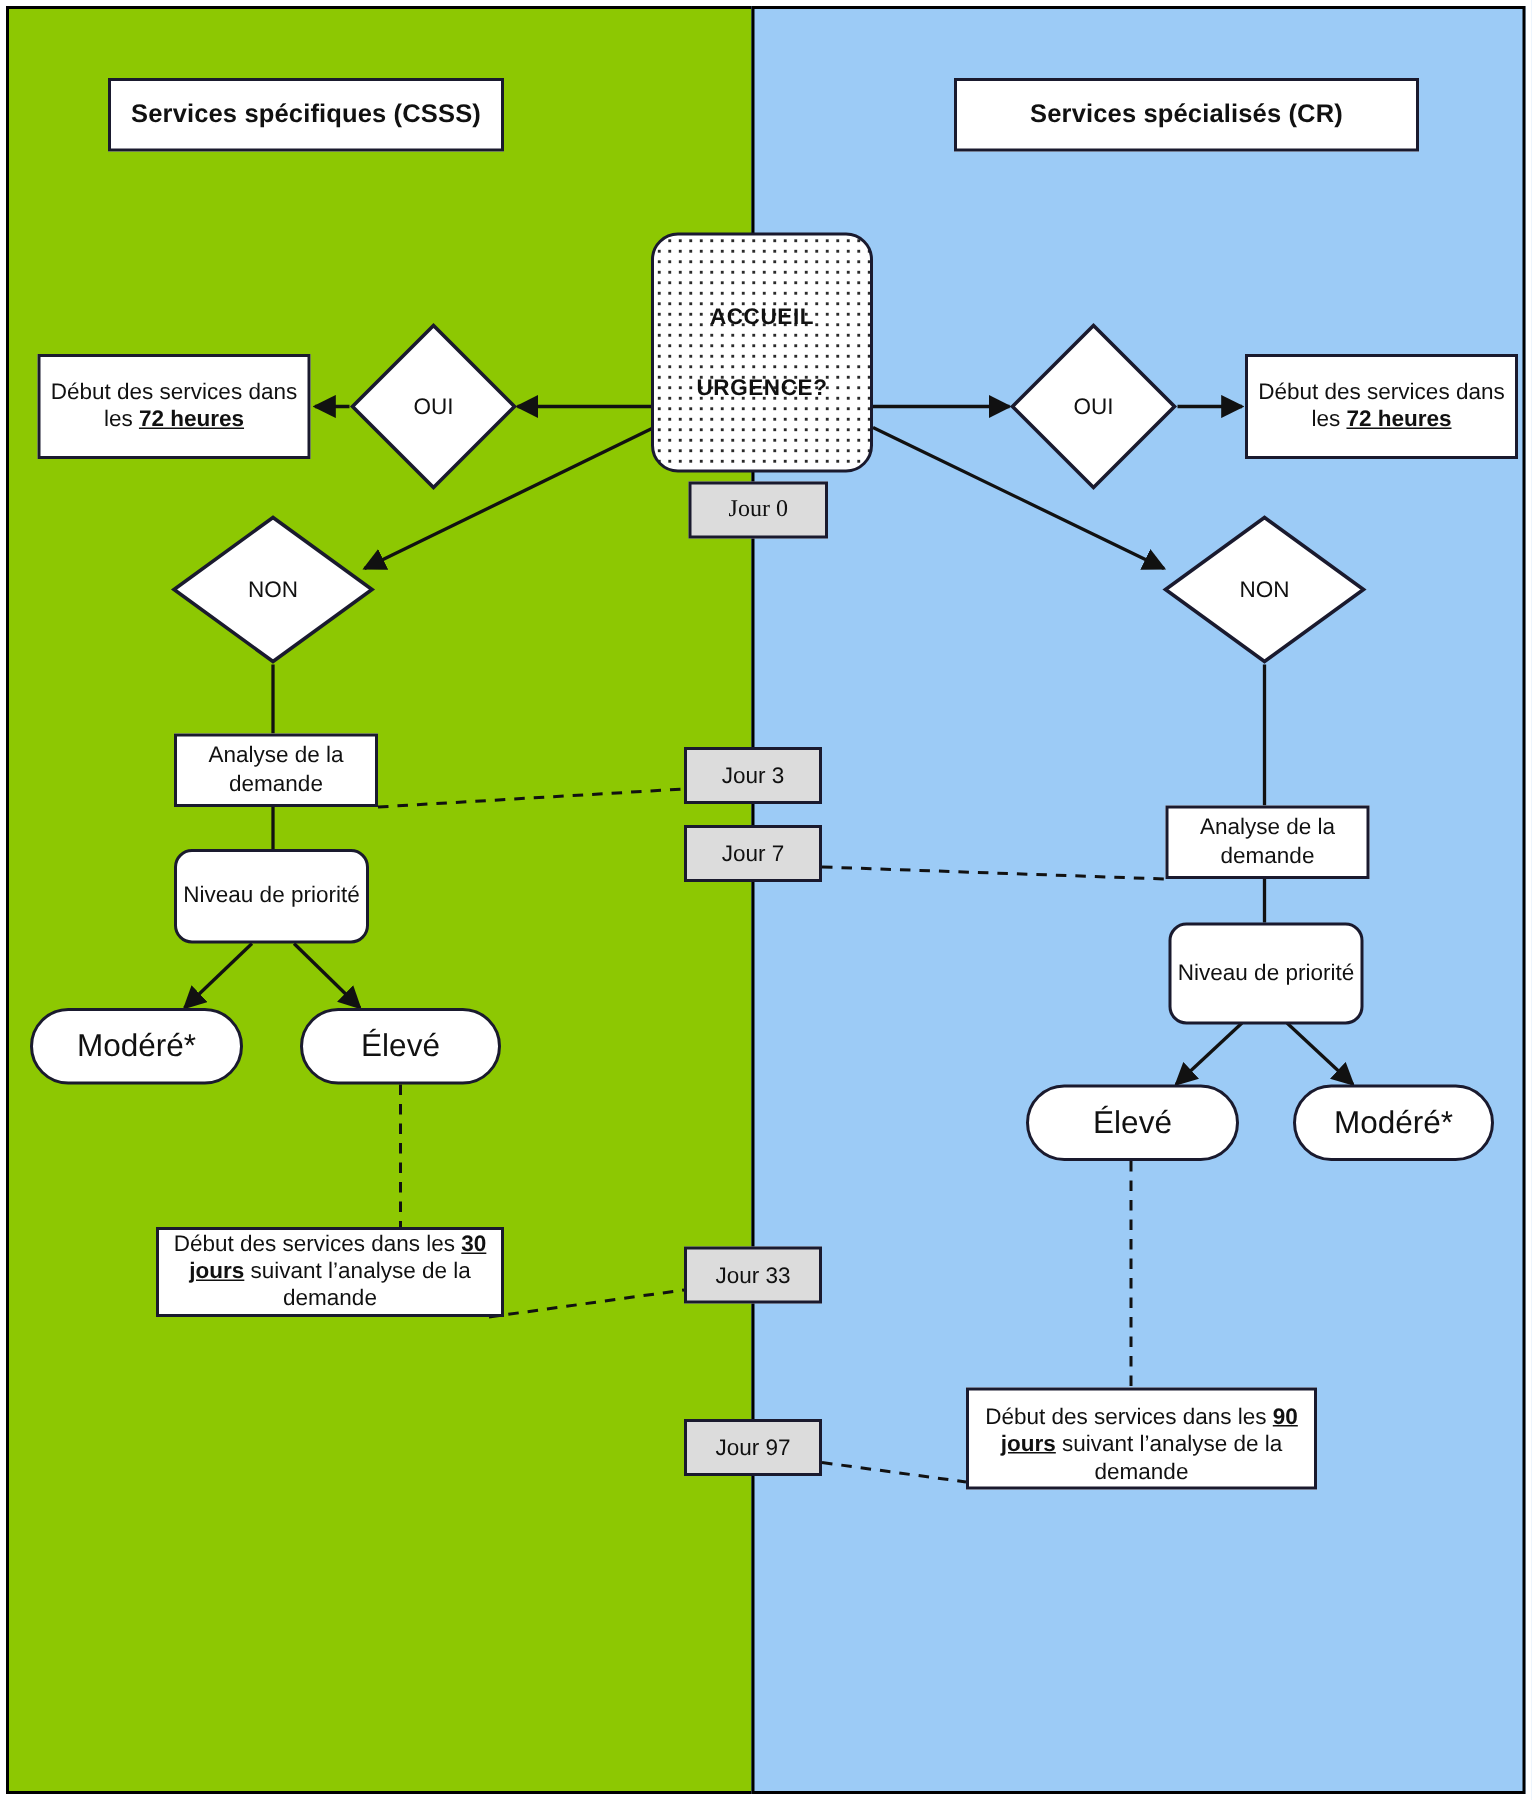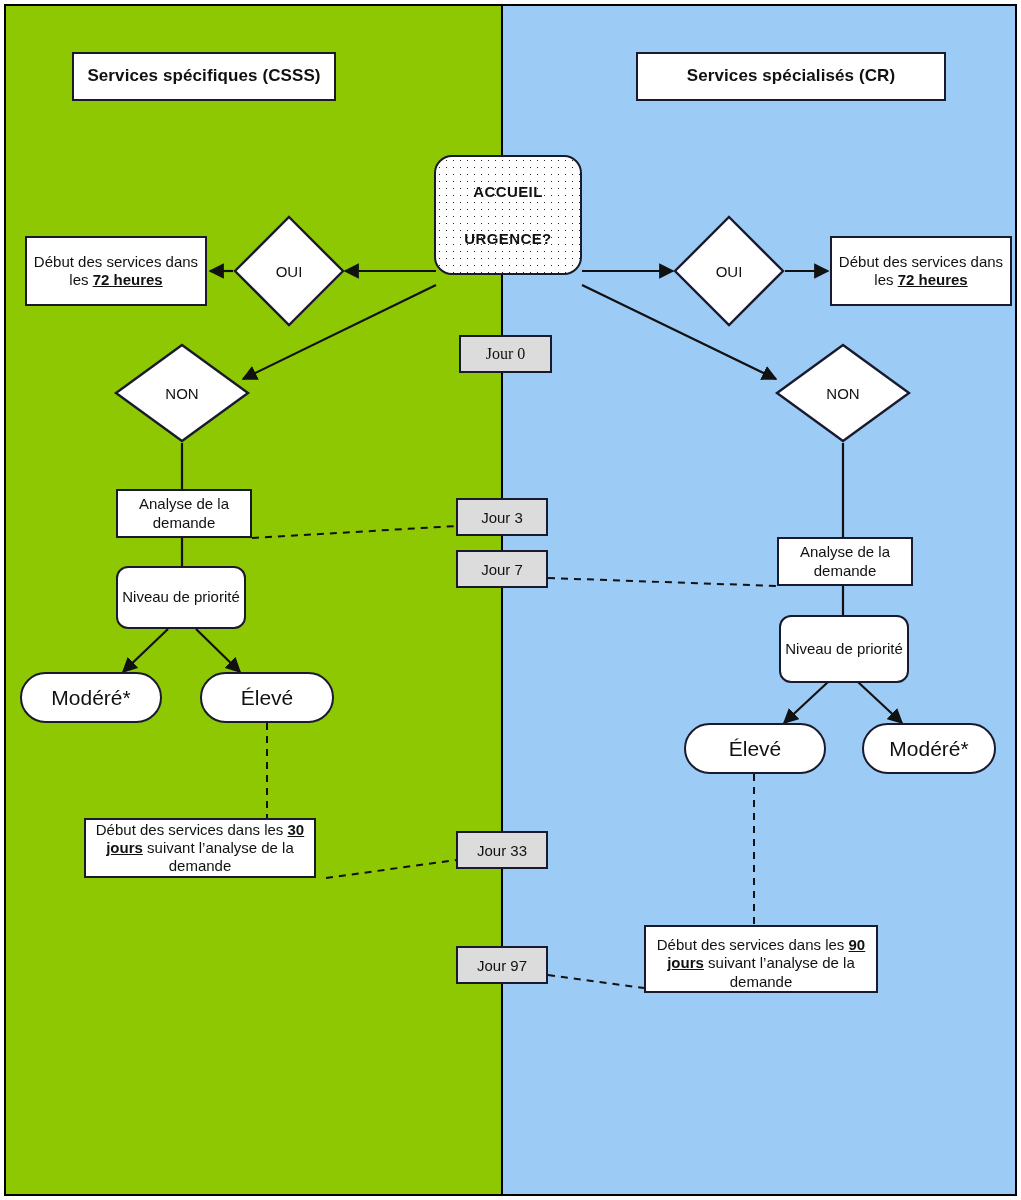--- a/index.html
+++ b/index.html
@@ -164,21 +164,21 @@
       <line x1="754" y1="774" x2="754" y2="925"></line>
 
       <line x1="548" y1="975" x2="644" y2="988"></line>
     </g>
   </svg>
 
   <div class="node header-box" style="left:72px; top:52px; width:264px; height:49px;">Services spécifiques (CSSS)</div>
 
   <div class="node header-box" style="left:636px; top:52px; width:310px; height:49px;">Services spécialisés (CR)</div>
 
-  <div class="accueil" style="left:434px; top:155px; width:148px; height:120px;">
+  <div class="accueil" style="left:434px; top:155px; width:148px; height:160px;">
     <span>ACCUEIL</span>
     <span>URGENCE?</span>
   </div>
 
   <div class="diamond-wrap" style="left:233px; top:215px; width:112px; height:112px;">
     <svg width="112" height="112" viewBox="0 0 112 112">
       <polygon points="56,2 110,56 56,110 2,56" fill="#ffffff" stroke="#1a1a2e" stroke-width="2.4"></polygon>
     </svg>
     <span class="diamond-label">OUI</span>
   </div>
@@ -197,21 +197,21 @@
   </div>
 
   <div class="node rect-box" style="left:116px; top:489px; width:136px; height:49px;">Analyse de la demande</div>
 
   <div class="node round-box" style="left:116px; top:566px; width:130px; height:63px;">Niveau de priorité</div>
 
   <div class="node pill" style="left:20px; top:672px; width:142px; height:51px;">Modéré*</div>
 
   <div class="node pill" style="left:200px; top:672px; width:134px; height:51px;">Élevé</div>
 
-  <div class="node rect-box" style="left:84px; top:818px; width:232px; height:60px; padding:0 8px;">
+  <div class="node rect-box" style="left:104px; top:818px; width:232px; height:60px; padding:0 8px;">
     <span>
       <span>Début des services dans les </span><b>30 jours</b><span> suivant l’analyse de la demande</span>
     </span>
   </div>
 
   <div class="diamond-wrap" style="left:673px; top:215px; width:112px; height:112px;">
     <svg width="112" height="112" viewBox="0 0 112 112">
       <polygon points="56,2 110,56 56,110 2,56" fill="#ffffff" stroke="#1a1a2e" stroke-width="2.4"></polygon>
     </svg>
     <span class="diamond-label">OUI</span>
@@ -237,21 +237,21 @@
   <div class="node pill" style="left:684px; top:723px; width:142px; height:51px;">Élevé</div>
 
   <div class="node pill" style="left:862px; top:723px; width:134px; height:51px;">Modéré*</div>
 
   <div class="node rect-box" style="left:644px; top:925px; width:234px; height:68px; padding:0 8px;align-items:flex-end;">
     <span>
       <span>Début des services dans les </span><b>90 jours</b><span> suivant l’analyse de la demande</span>
     </span>
   </div>
 
-  <div class="jour-chip jour-serif" style="left:459px; top:335px; width:93px; height:38px;text-align:right;">Jour 0</div>
+  <div class="jour-chip jour-serif" style="left:459px; top:321px; width:93px; height:38px;text-align:right;">Jour 0</div>
 
   <div class="jour-chip" style="left:456px; top:498px; width:92px; height:38px;">Jour 3</div>
 
   <div class="jour-chip" style="left:456px; top:550px; width:92px; height:38px;">Jour 7</div>
 
   <div class="jour-chip" style="left:456px; top:831px; width:92px; height:38px;">Jour 33</div>
 
   <div class="jour-chip" style="left:456px; top:946px; width:92px; height:38px;">Jour 97</div>
 
 

